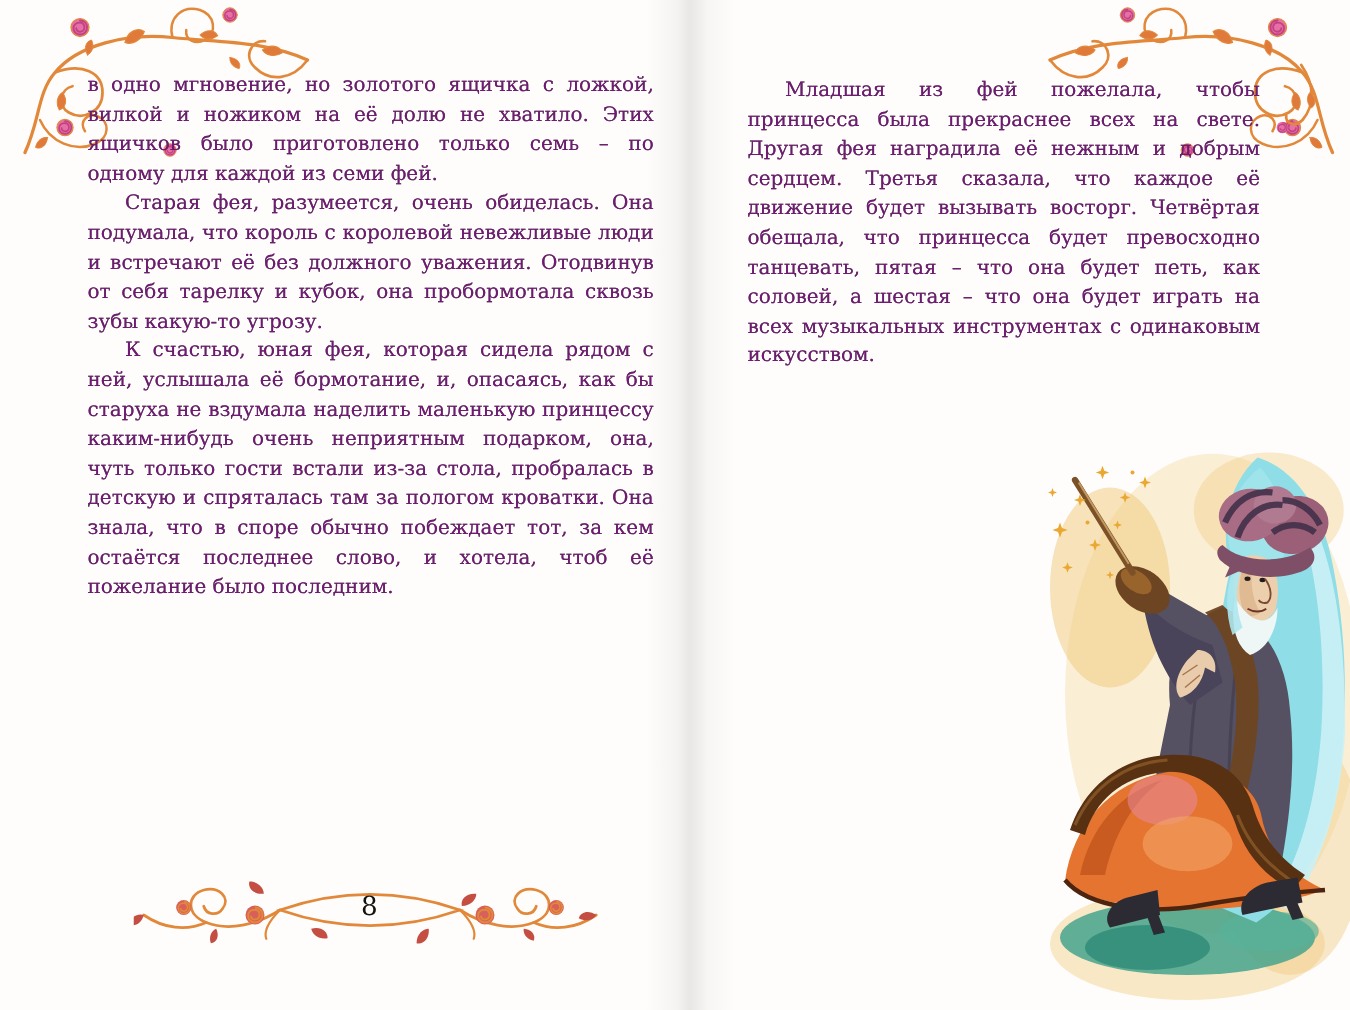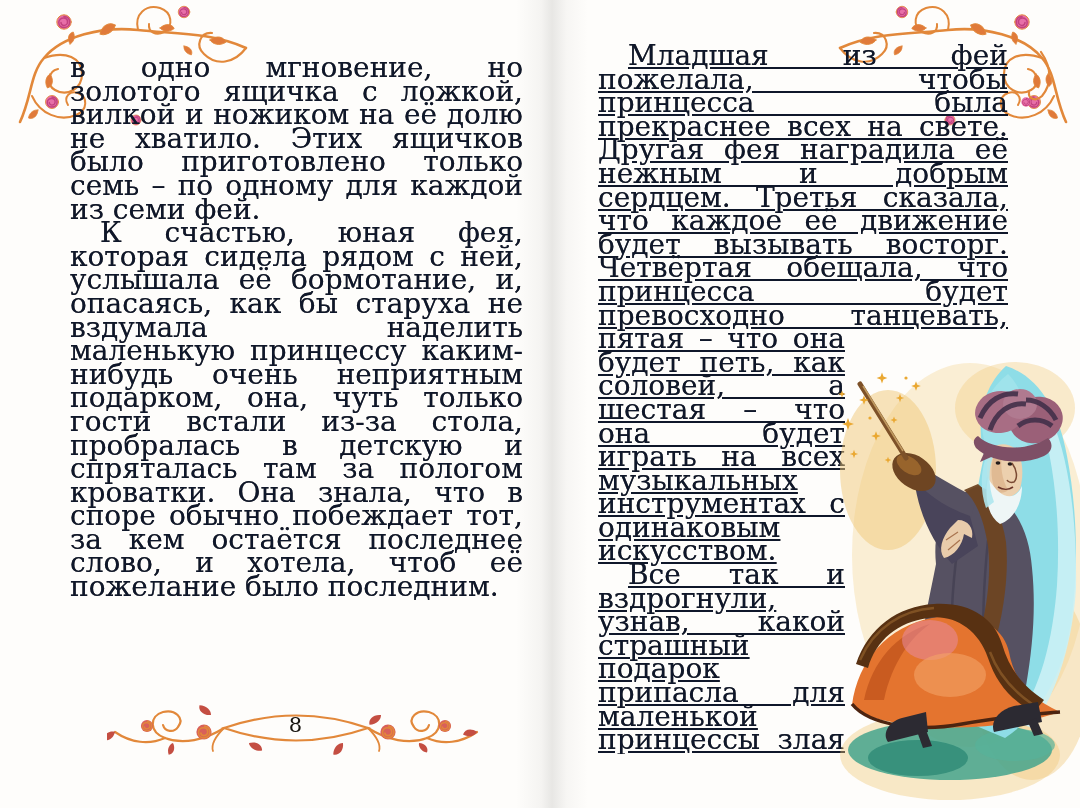--- a/index.html
+++ b/index.html
@@ -20,27 +20,27 @@
       rgba(70,70,64,0) 0%,
       rgba(70,70,64,0.05) 35%,
       rgba(70,70,64,0.12) 50%,
       rgba(70,70,64,0.04) 70%,
       rgba(70,70,64,0) 100%);
     pointer-events: none;
   }
   .text-col {
     position: absolute;
     text-align: justify;
-    color: #0f172a;
-    font-size: 28px;
+    color: #701a75;
+    font-size: 16px;
     line-height: 23.6px;
     text-shadow: 0 0 0.5px rgba(33,30,26,0.75);
   }
   .text-col.left  { left: 70px;  top: 56px; width: 453px; height: 648px; overflow: hidden; }
-  .text-col.right { left: 598px; top: 44px; width: 410px; height: 710px; overflow: hidden; text-decoration: underline; }
+  .text-col.right { left: 598px; top: 60px; width: 410px; height: 710px; overflow: hidden; }
   .para { margin: 0; padding: 0; }
   .para.indent { text-indent: 30px; }
   
   .wrap-strut  { float: right; width: 0;     height: 302px; }
   .wrap-spacer { float: right; clear: right; width: 163px; height: 420px; }
 
   .corner-tl { position: absolute; left: 8px;   top: 2px;  width: 252px; height: 136px; }
   .corner-tr { position: absolute; left: 836px; top: 2px;  width: 242px; height: 172px; }
   .footer-ornament { position: absolute; left: 107px; top: 699px; width: 378px; height: 58px; }
   .page-num {
@@ -105,20 +105,21 @@
     <g fill="none" stroke="#e2883a" stroke-linecap="round">
       <path d="M205 50 C216 66 216 82 206 94 C200 100 192 97 193 90" stroke-width="2.2"></path>
       <use href="#leaf-orange" transform="translate(212,72) rotate(95) scale(0.7)"></use>
     </g>
     <use href="#rose-pink" transform="translate(190,100) scale(0.65)"></use>
   </svg>
 
   <div class="page-left">
     <div class="text-col left">
       <p class="para">в одно мгновение, но золотого ящичка с ложкой, вилкой и ножиком на её долю не хватило. Этих ящичков было приготовлено только семь – по одному для каждой из семи фей.</p>
+      <p class="para indent">Старая фея, разумеется, очень обиделась. Она подумала, что король с королевой невежливые люди и встречают её без должного уважения. Отодвинув от себя тарелку и кубок, она пробормотала сквозь зубы какую-то угрозу.</p>
       <p class="para indent">К счастью, юная фея, которая сидела рядом с ней, услышала её бормотание, и, опасаясь, как бы старуха не вздумала наделить маленькую принцессу каким-нибудь очень неприятным подарком, она, чуть только гости встали из-за стола, пробралась в детскую и спряталась там за пологом кроватки. Она знала, что в споре обычно побеждает тот, за кем остаётся последнее слово, и хотела, чтоб её пожелание было последним.</p>
     </div>
 
     <svg class="footer-ornament" viewBox="0 0 378 58">
       <g fill="none" stroke="#e2883a" stroke-linecap="round" stroke-width="2.2">
         <path d="M117 29 Q189 4 261 29 Q189 54 117 29 Z"></path>
         <path d="M117 29 C98 41 76 46 58 39 C42 33 42 17 56 13 C68 10 78 19 71 28 C67 34 58 33 56 26"></path>
         <path d="M58 39 C42 46 24 44 8 33"></path>
         <path d="M261 29 C280 41 302 46 320 39 C336 33 336 17 322 13 C310 10 300 19 307 28 C311 34 320 33 322 26"></path>
         <path d="M320 39 C336 46 354 44 370 33"></path>
@@ -139,21 +140,20 @@
       <use href="#rose-coral" transform="translate(338,27) scale(0.8)"></use>
     </svg>
     <div class="page-num">8</div>
   </div>
 
   <div class="page-right">
     <div class="text-col right">
       <div class="wrap-strut"></div>
       <div class="wrap-spacer"></div>
       <p class="para indent">Младшая из фей пожелала, чтобы принцесса была прекраснее всех на свете. Другая фея наградила её нежным и добрым сердцем. Третья сказала, что каждое её движение будет вызывать восторг. Четвёртая обещала, что принцесса будет превосходно танцевать, пятая – что она будет петь, как соловей, а шестая – что она будет играть на всех музыкальных инструментах с одинаковым искусством.</p>
-      <p class="para indent">Все так и вздрогнули, узнав, какой страшный подарок припасла для маленькой принцессы злая колдунья. Никто не мог удержаться от слёз.</p>
     </div>
 
     <svg class="illustration" viewBox="0 0 250 448">
 
       <ellipse cx="140" cy="195" rx="118" ry="192" fill="#f6dca4" opacity="0.45"></ellipse>
       <ellipse cx="58" cy="110" rx="48" ry="80" fill="#f0c878" opacity="0.5"></ellipse>
       <ellipse cx="202" cy="320" rx="58" ry="100" fill="#f2cd84" opacity="0.45"></ellipse>
       <ellipse cx="185" cy="48" rx="60" ry="46" fill="#f2cd84" opacity="0.4"></ellipse>
       <ellipse cx="120" cy="395" rx="110" ry="45" fill="#f0c878" opacity="0.4"></ellipse>
 

